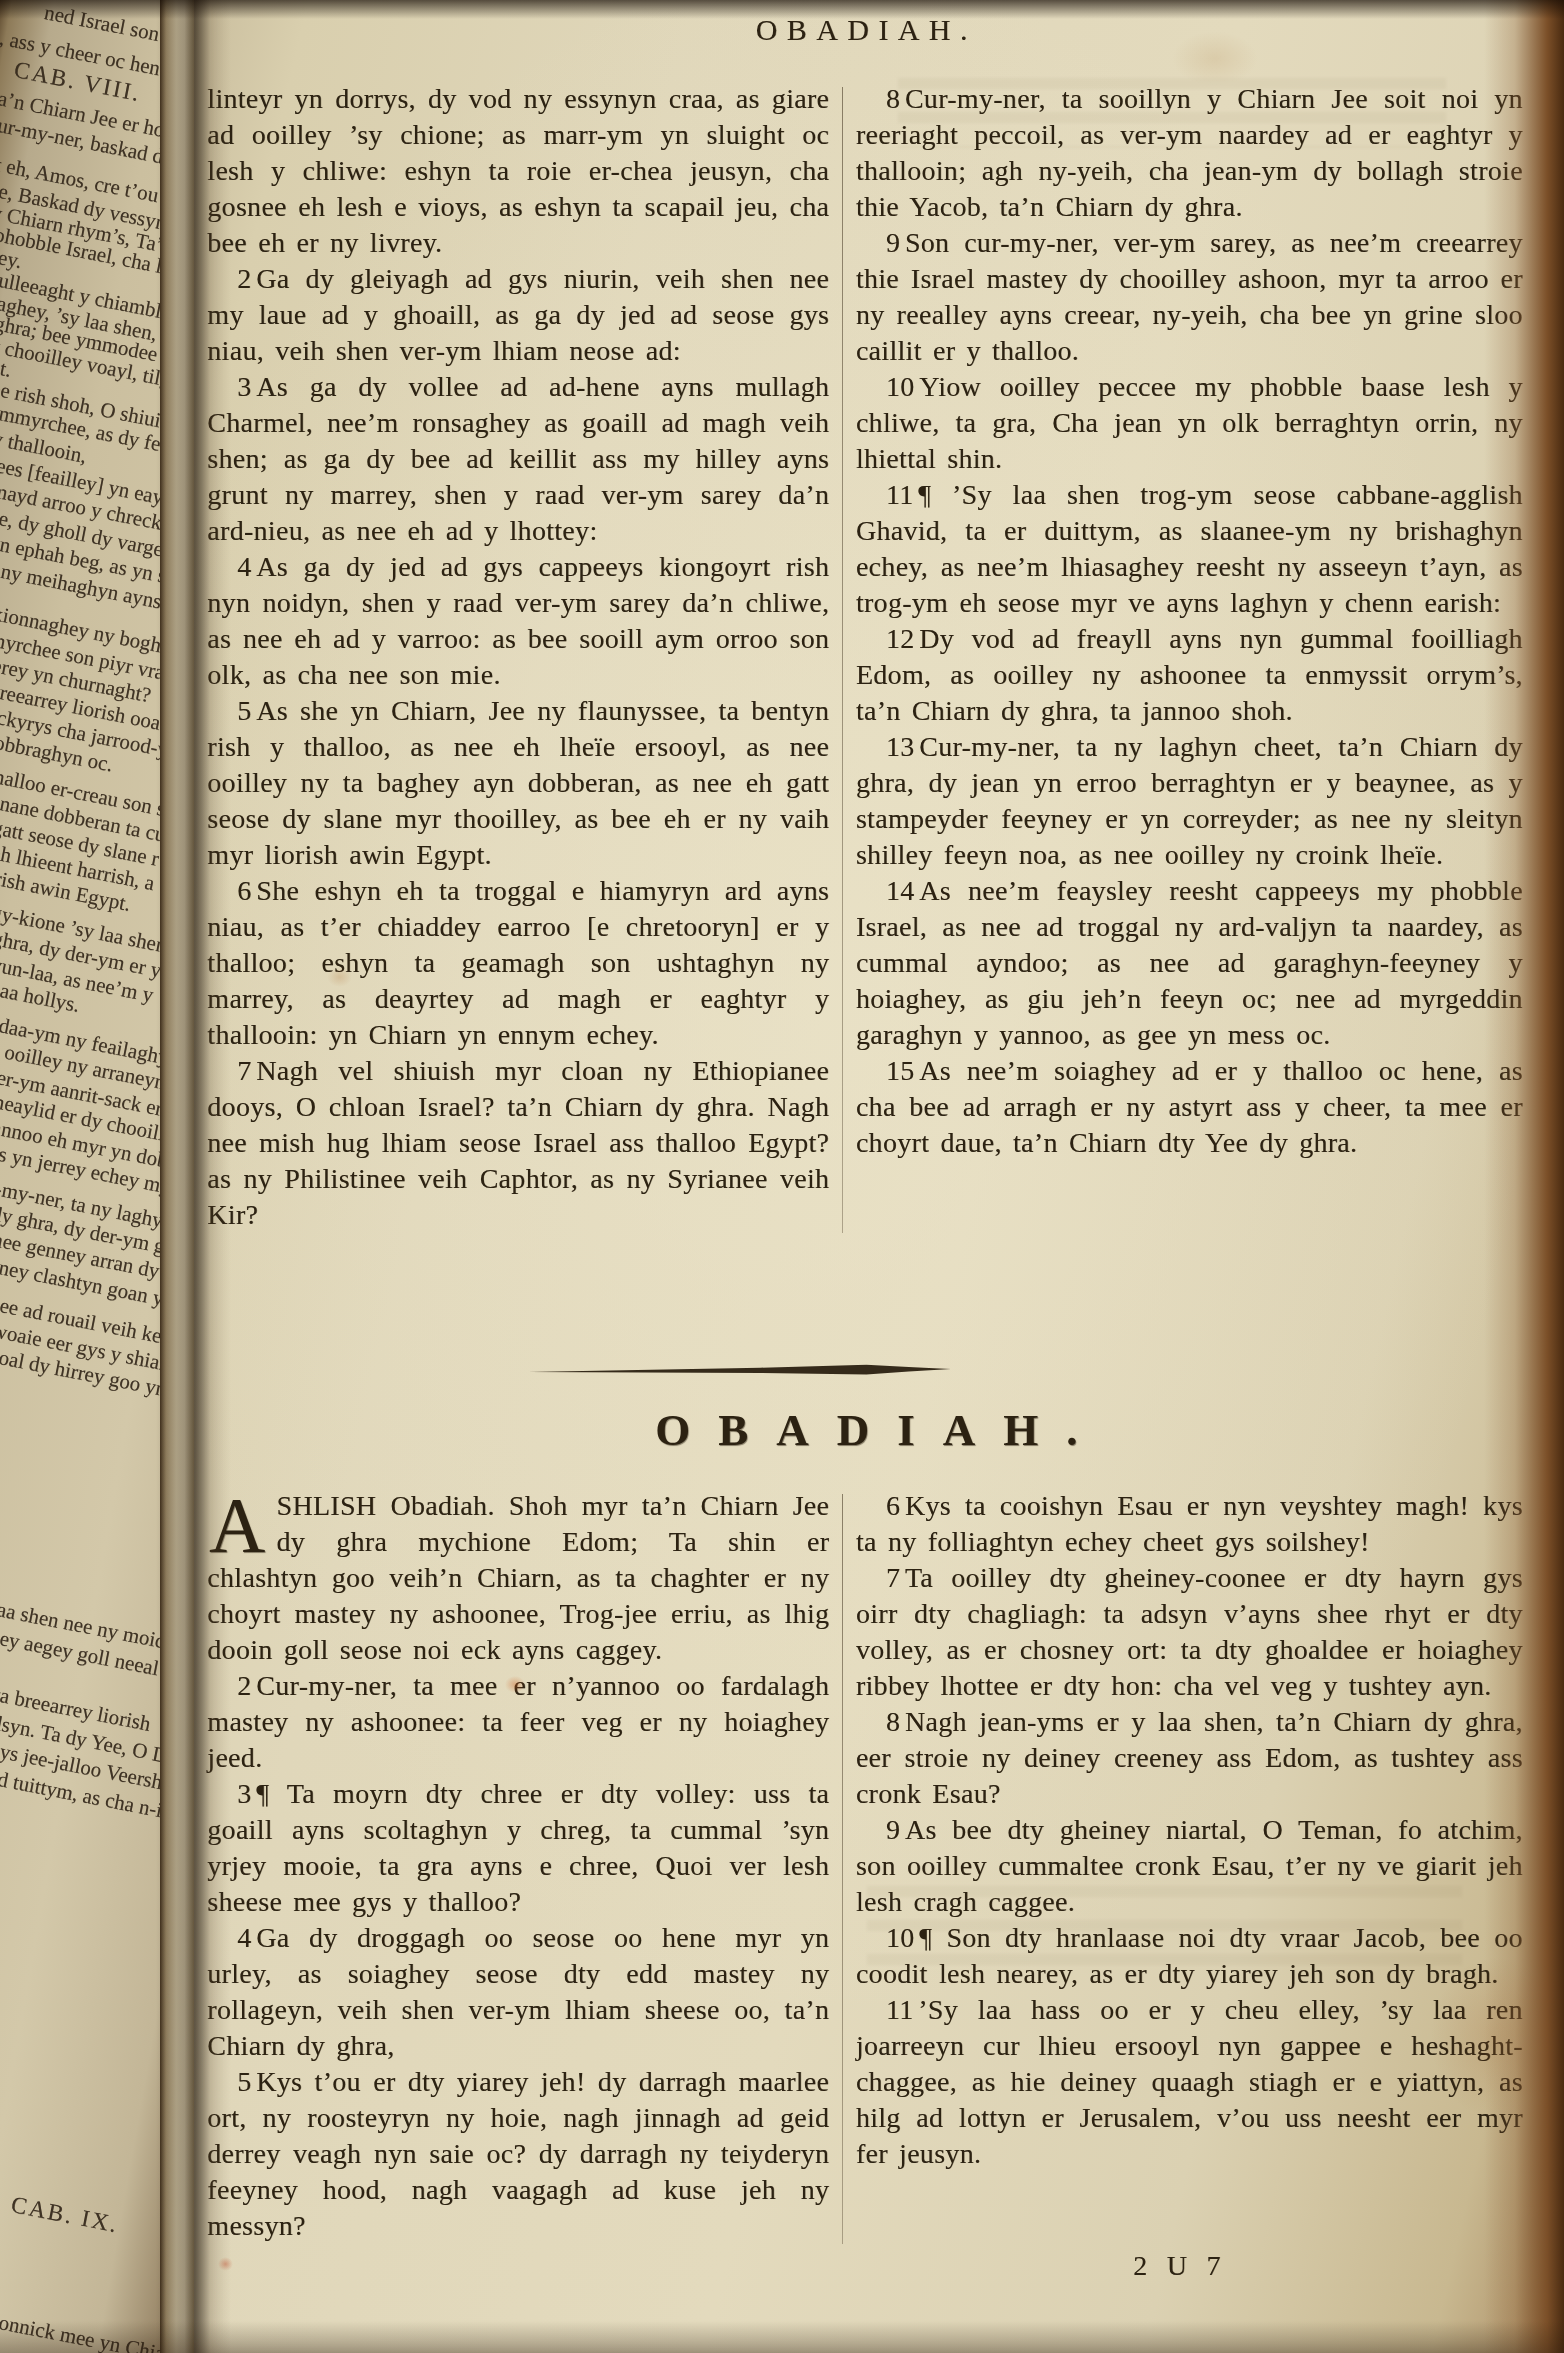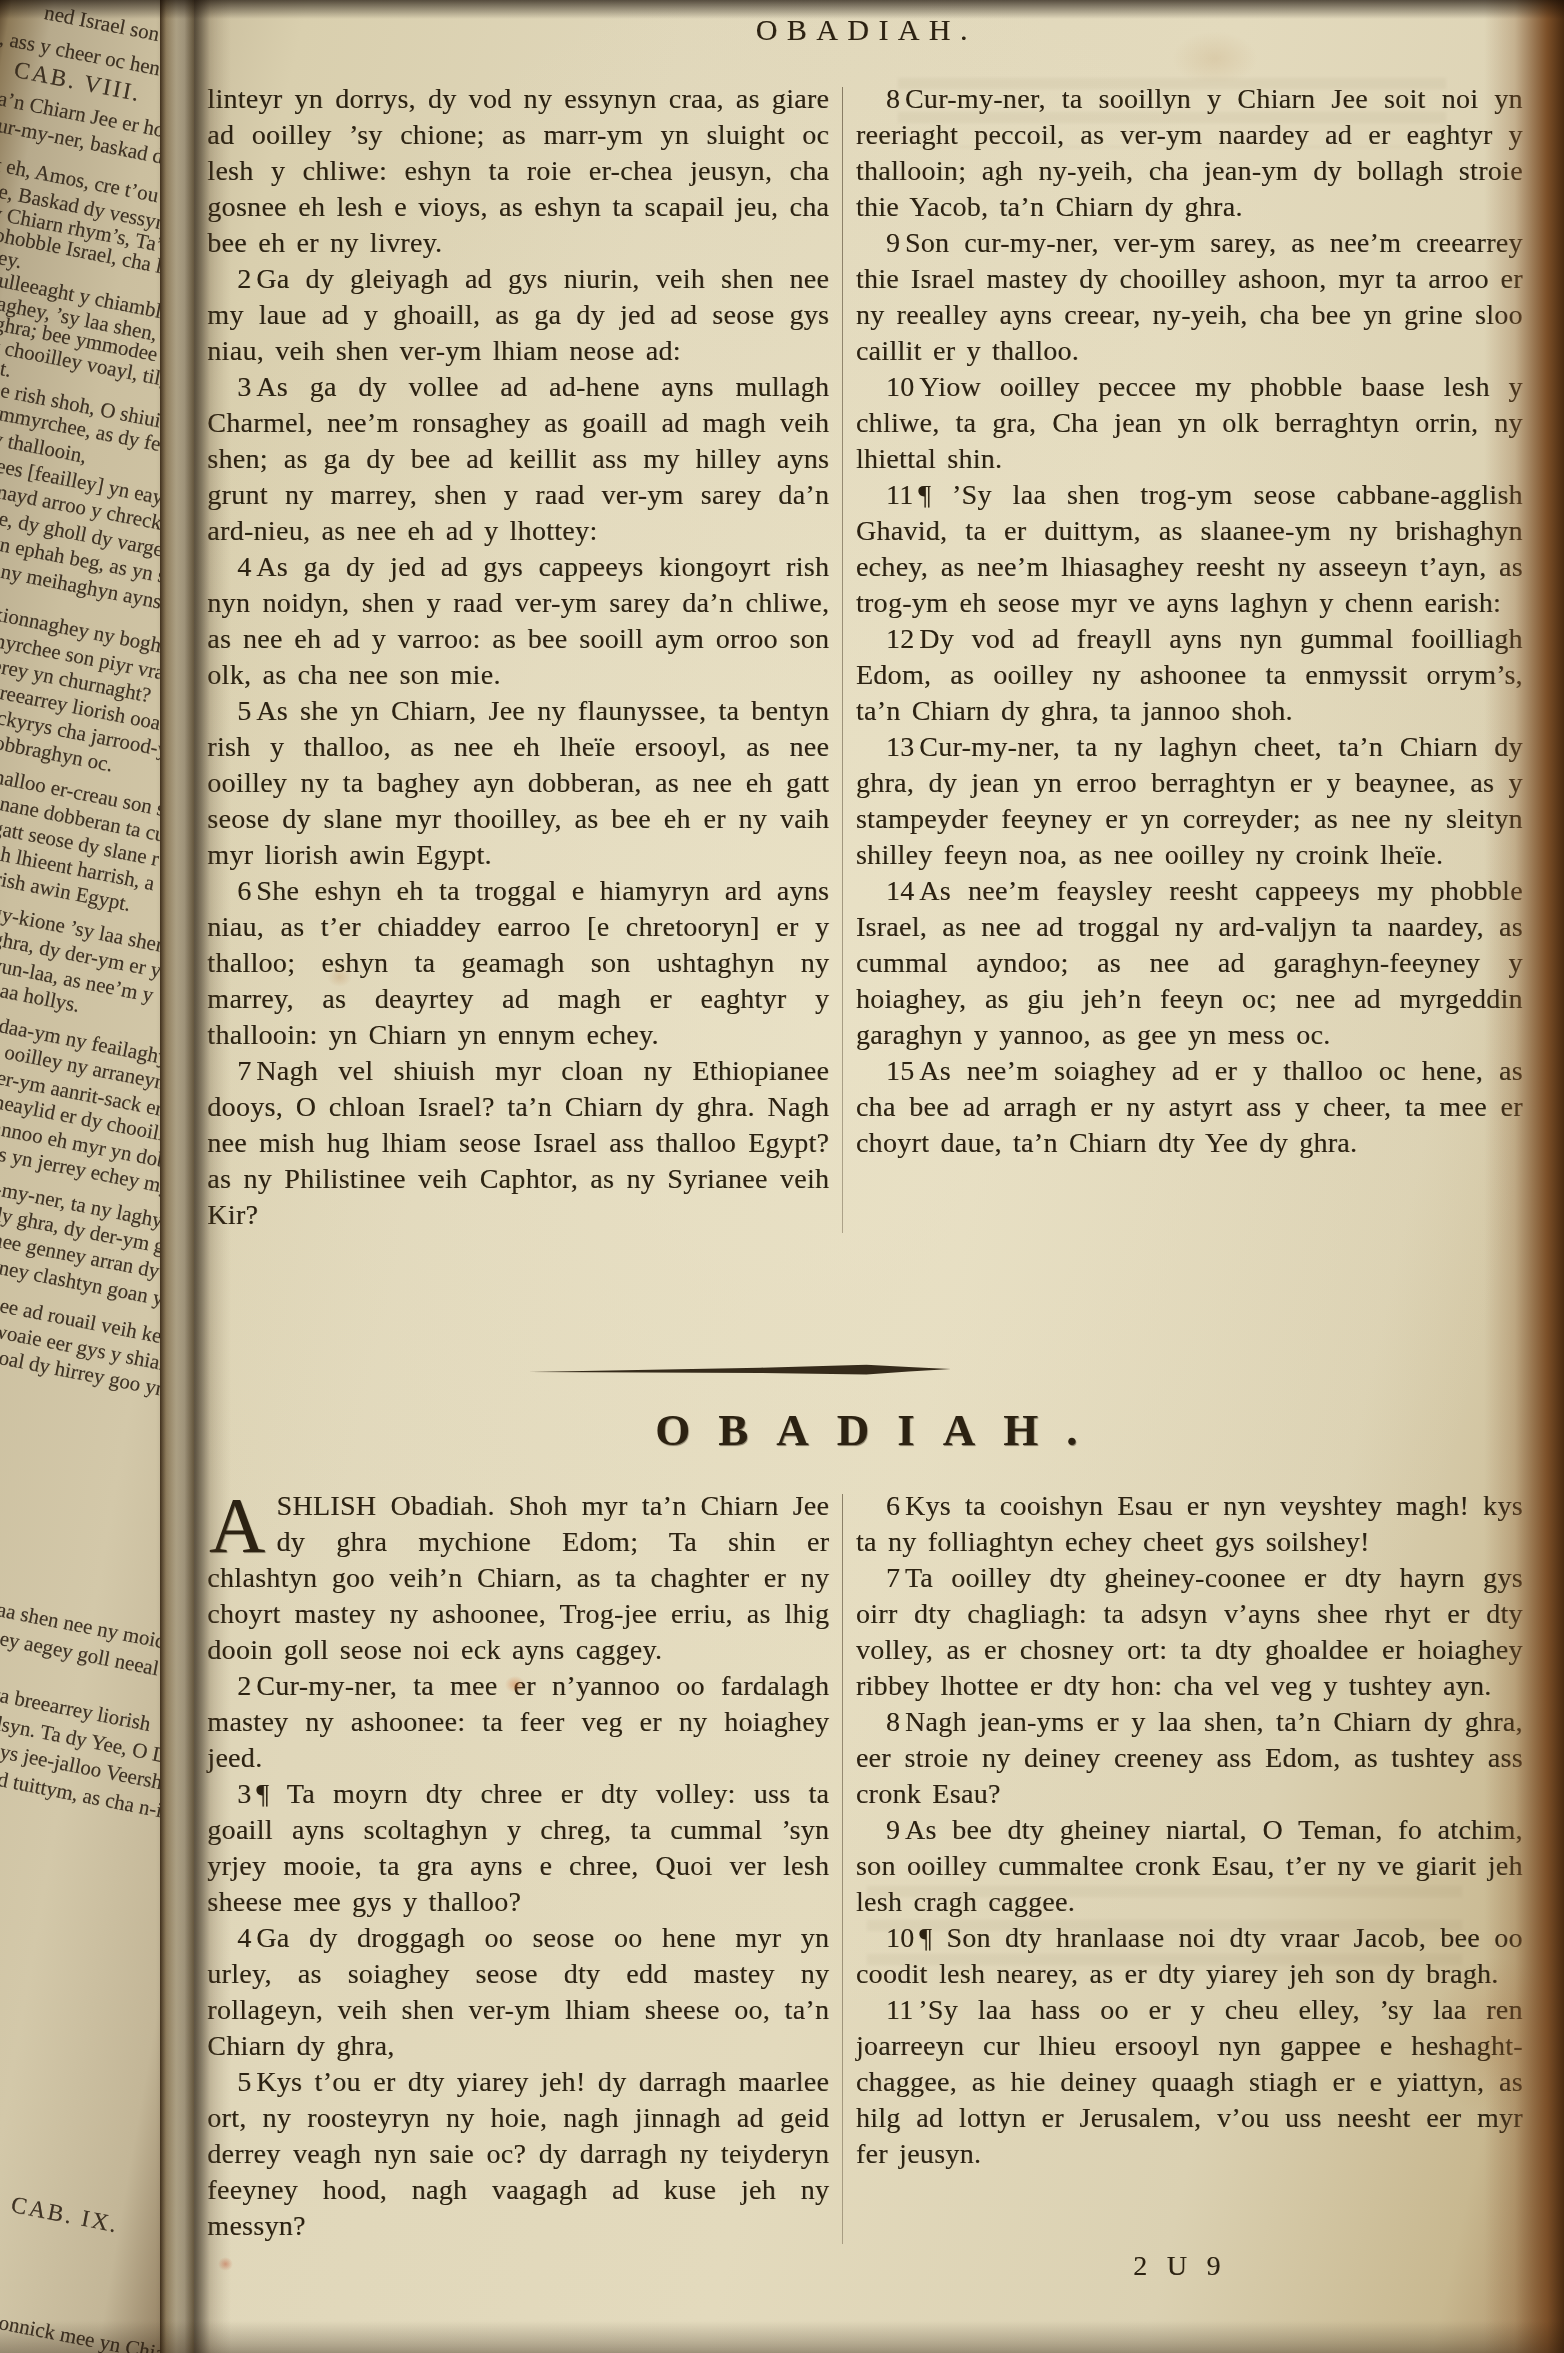--- a/index.html
+++ b/index.html
@@ -213,21 +213,21 @@
         <p class="verse"><span class="vnum">2</span><span>Cur-my-ner, ta mee er n’yannoo oo fardalagh mastey ny ashoonee: ta feer veg er ny hoiaghey jeed.</span></p><p class="verse"><span class="vnum">3</span><span>¶ Ta moyrn dty chree er dty volley: uss ta goaill ayns scoltaghyn y chreg, ta cummal ’syn yrjey mooie, ta gra ayns e chree, Quoi ver lesh sheese mee gys y thalloo?</span></p><p class="verse"><span class="vnum">4</span><span>Ga dy droggagh oo seose oo hene myr yn urley, as soiaghey seose dty edd mastey ny rollageyn, veih shen ver-ym lhiam sheese oo, ta’n Chiarn dy ghra,</span></p><p class="verse"><span class="vnum">5</span><span>Kys t’ou er dty yiarey jeh! dy darragh maarlee ort, ny roosteyryn ny hoie, nagh jinnagh ad geid derrey veagh nyn saie oc? dy darragh ny teiyderyn feeyney hood, nagh vaagagh ad kuse jeh ny messyn?</span></p></span>
       </div>
       <div class="colrule"></div>
       <div class="col col-r">
         <span>
           
         <p class="verse"><span class="vnum">6</span><span>Kys ta cooishyn Esau er nyn veyshtey magh! kys ta ny folliaghtyn echey cheet gys soilshey!</span></p><p class="verse"><span class="vnum">7</span><span>Ta ooilley dty gheiney-coonee er dty hayrn gys oirr dty chagliagh: ta adsyn v’ayns shee rhyt er dty volley, as er chosney ort: ta dty ghoaldee er hoiaghey ribbey lhottee er dty hon: cha vel veg y tushtey ayn.</span></p><p class="verse"><span class="vnum">8</span><span>Nagh jean-yms er y laa shen, ta’n Chiarn dy ghra, eer stroie ny deiney creeney ass Edom, as tushtey ass cronk Esau?</span></p><p class="verse"><span class="vnum">9</span><span>As bee dty gheiney niartal, O Teman, fo atchim, son ooilley cummaltee cronk Esau, t’er ny ve giarit jeh lesh cragh caggee.</span></p><p class="verse"><span class="vnum">10</span><span>¶ Son dty hranlaase noi dty vraar Jacob, bee oo coodit lesh nearey, as er dty yiarey jeh son dy bragh.</span></p><p class="verse"><span class="vnum">11</span><span>’Sy laa hass oo er y cheu elley, ’sy laa ren joarreeyn cur lhieu ersooyl nyn gappee e heshaght-chaggee, as hie deiney quaagh stiagh er e yiattyn, as hilg ad lottyn er Jerusalem, v’ou uss neesht eer myr fer jeusyn.</span></p></span>
       </div>
     </section>
 
-    <div class="signature">2 U 9</div>
+    <div class="signature">2 U 7</div>
 
     <div class="stain s1"></div>
     <div class="stain s2"></div>
     <div class="stain s3"></div>
     <div class="stain s4"></div>
     <div class="stain s5"></div>
     <div class="ghost g1"></div>
     <div class="ghost g2"></div>
   </div>
 

